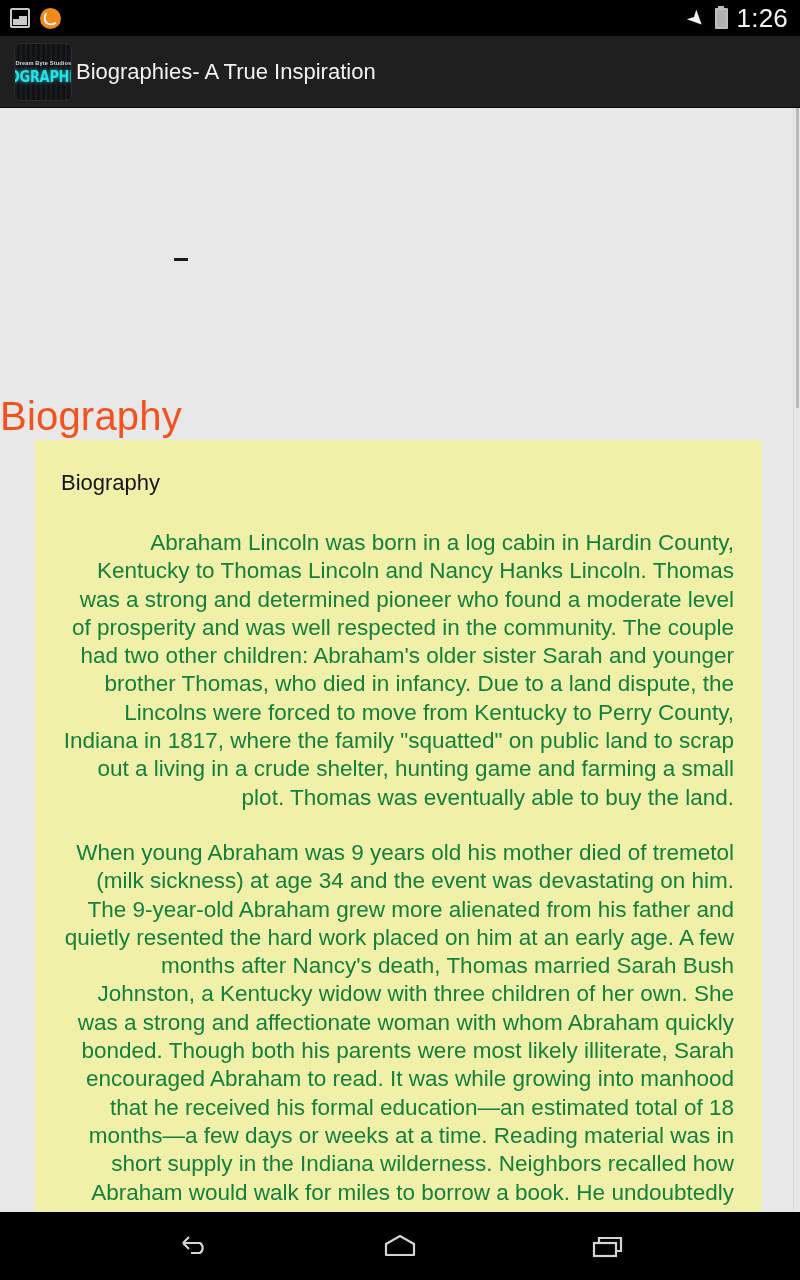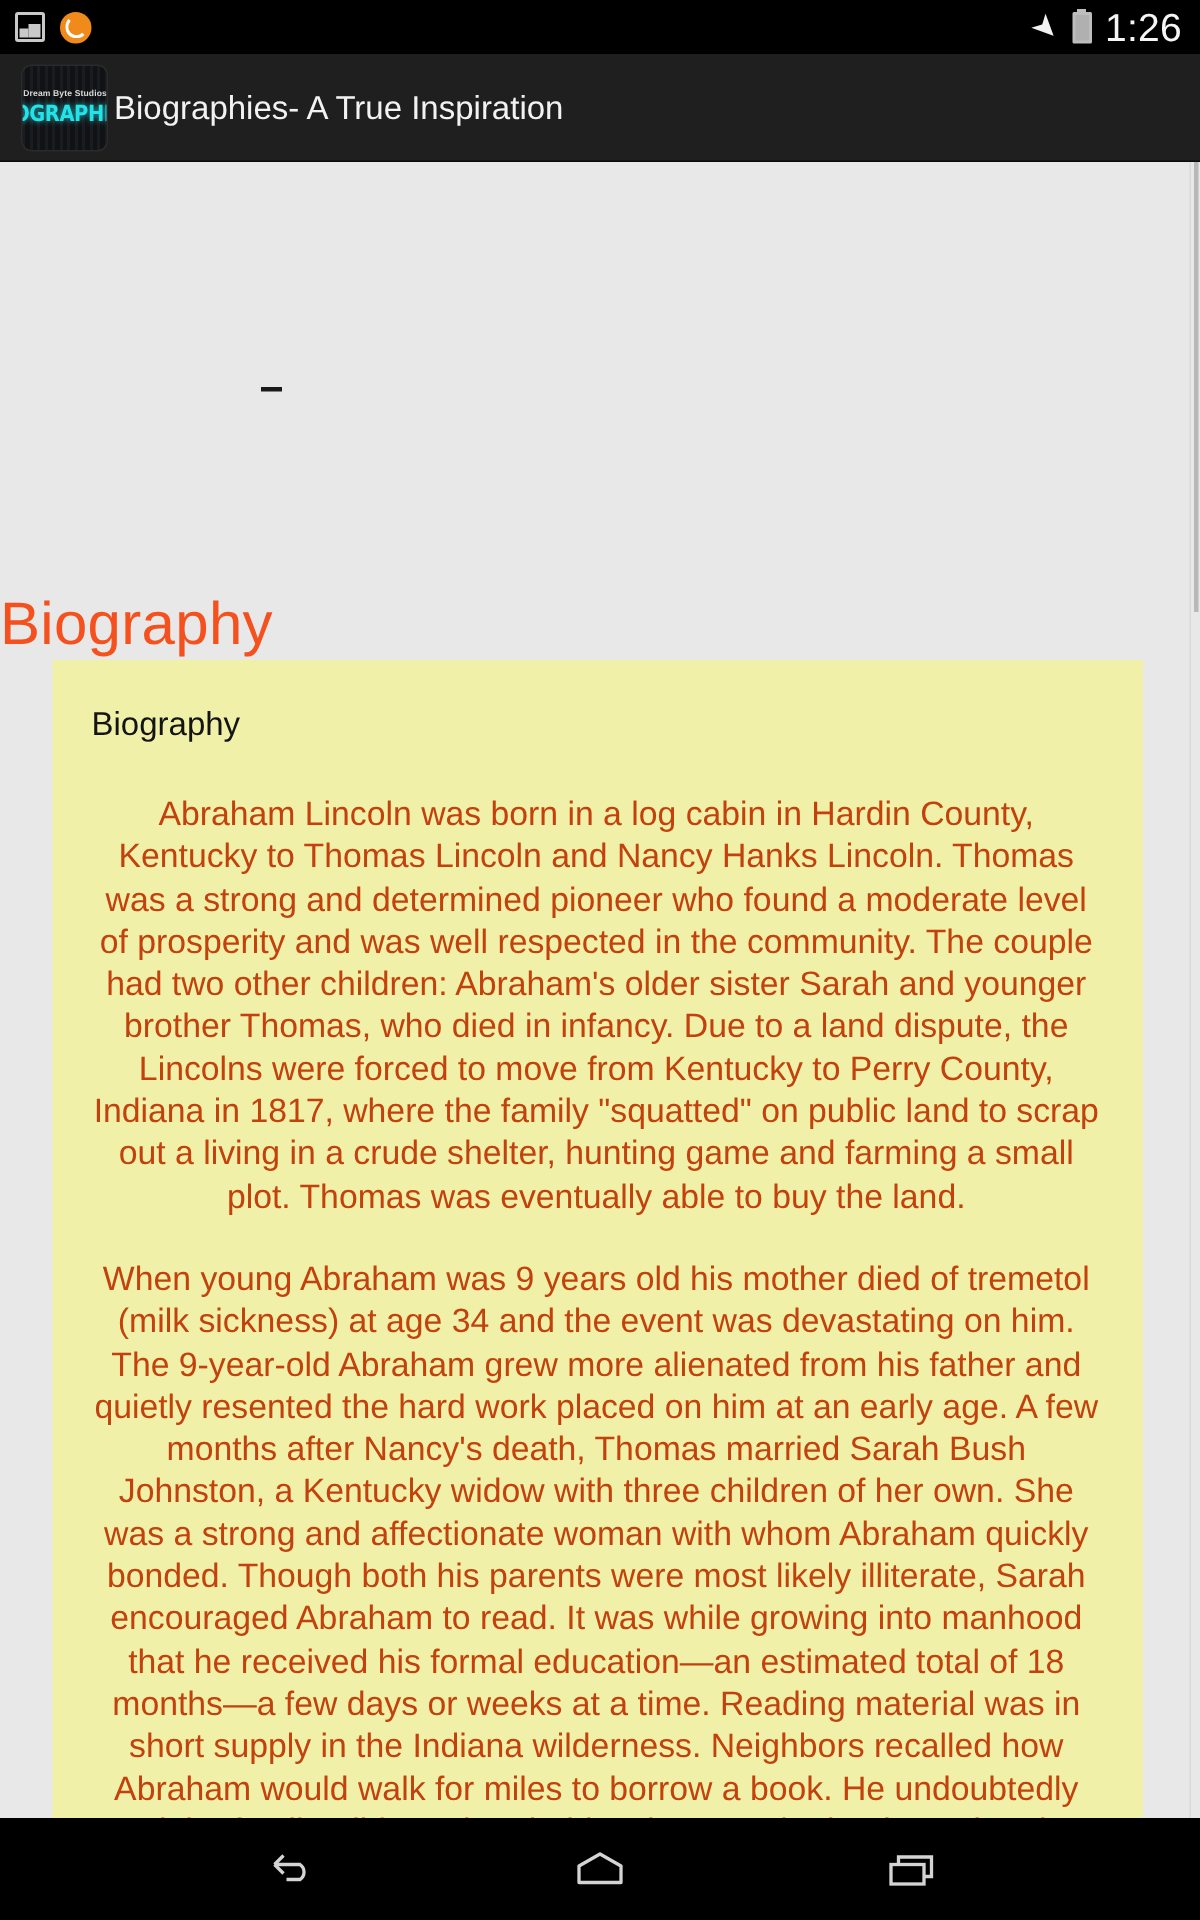--- a/index.html
+++ b/index.html
@@ -200,23 +200,23 @@
   .note-section-title {
     font-size: 22px;
     color: #141414;
     margin-bottom: 33px;
     font-weight: normal;
   }
 
   .note-para {
     font-size: 22.5px;
     line-height: 28.3px;
-    color: #c2410c;
+    color: #15803d;
     margin-bottom: 27px;
-    text-align: center;
+    text-align: right;
   }
 
   
   .scroll-track {
     position: absolute;
     top: 0;
     right: 1px;
     width: 4px;
     height: 100%;
     background: transparent;

